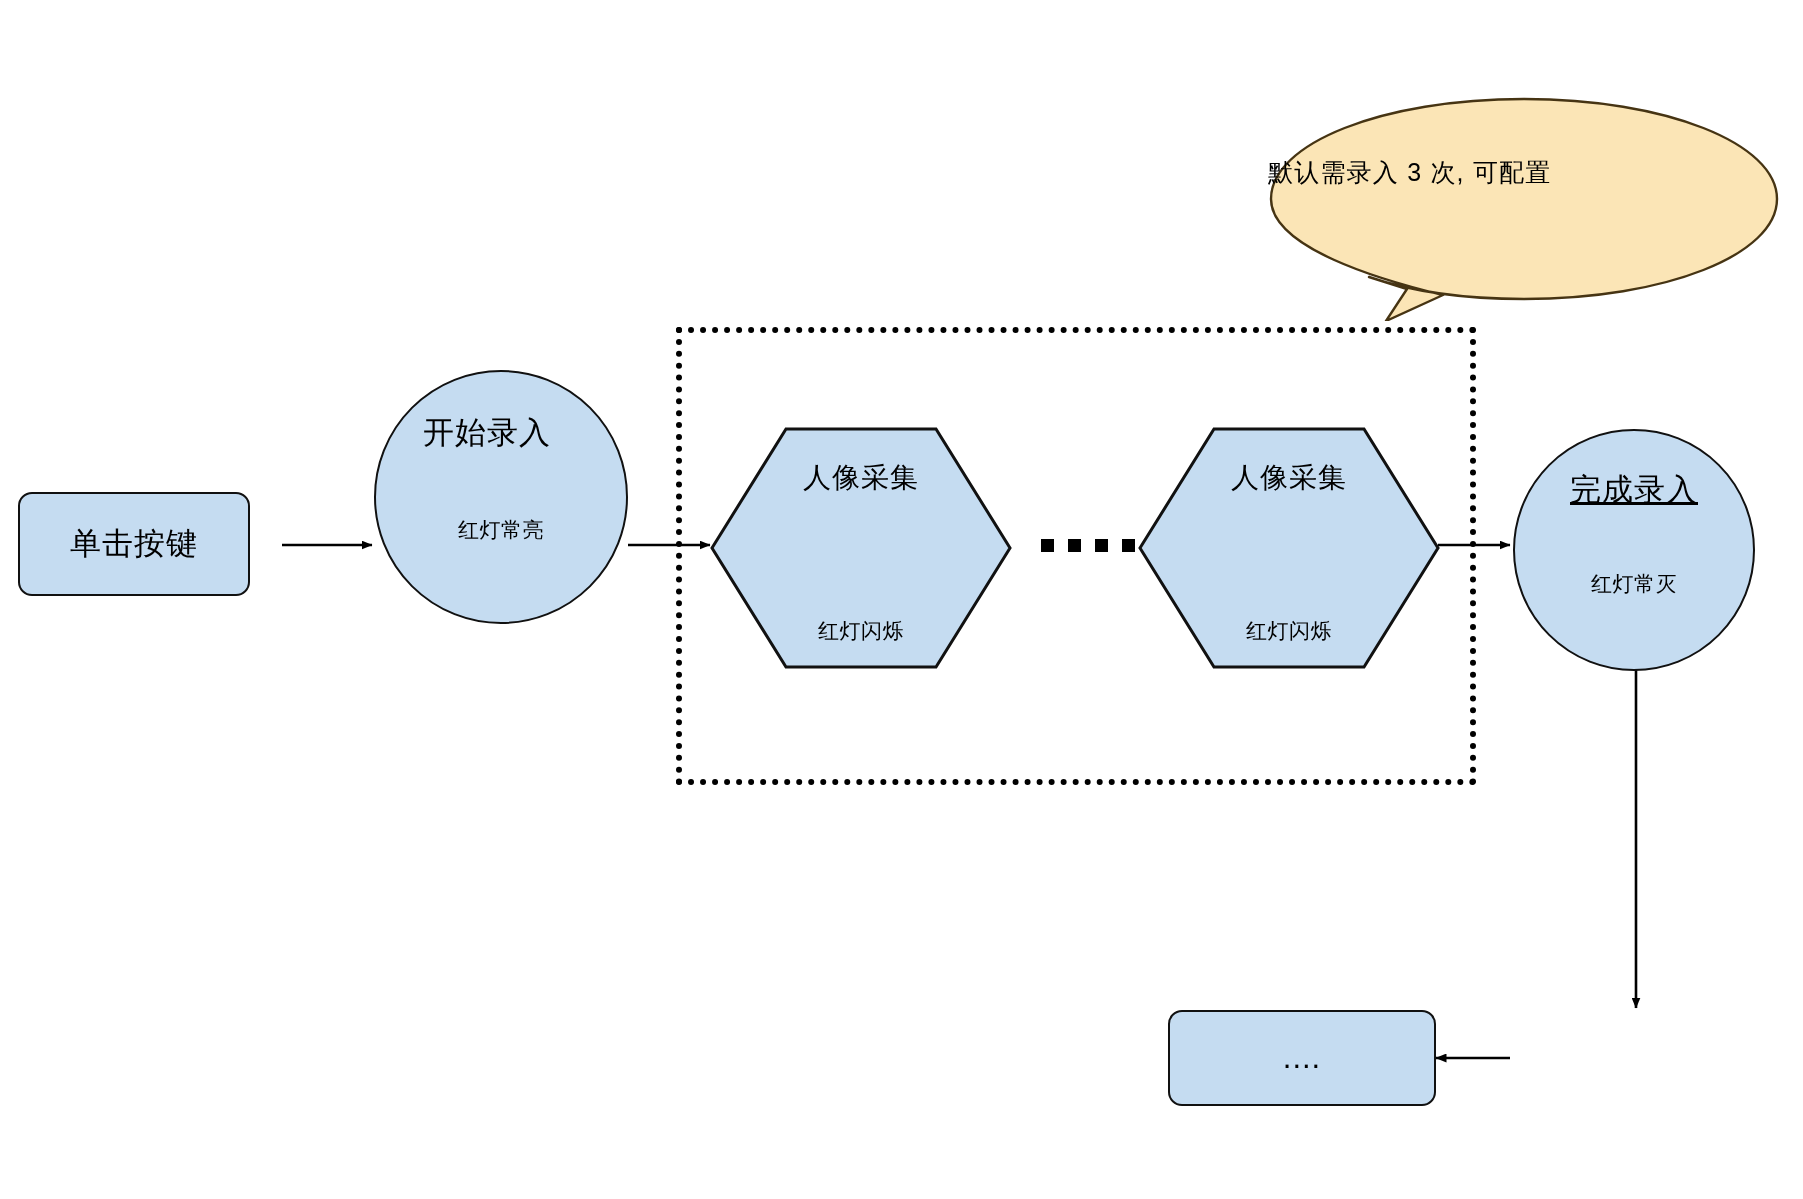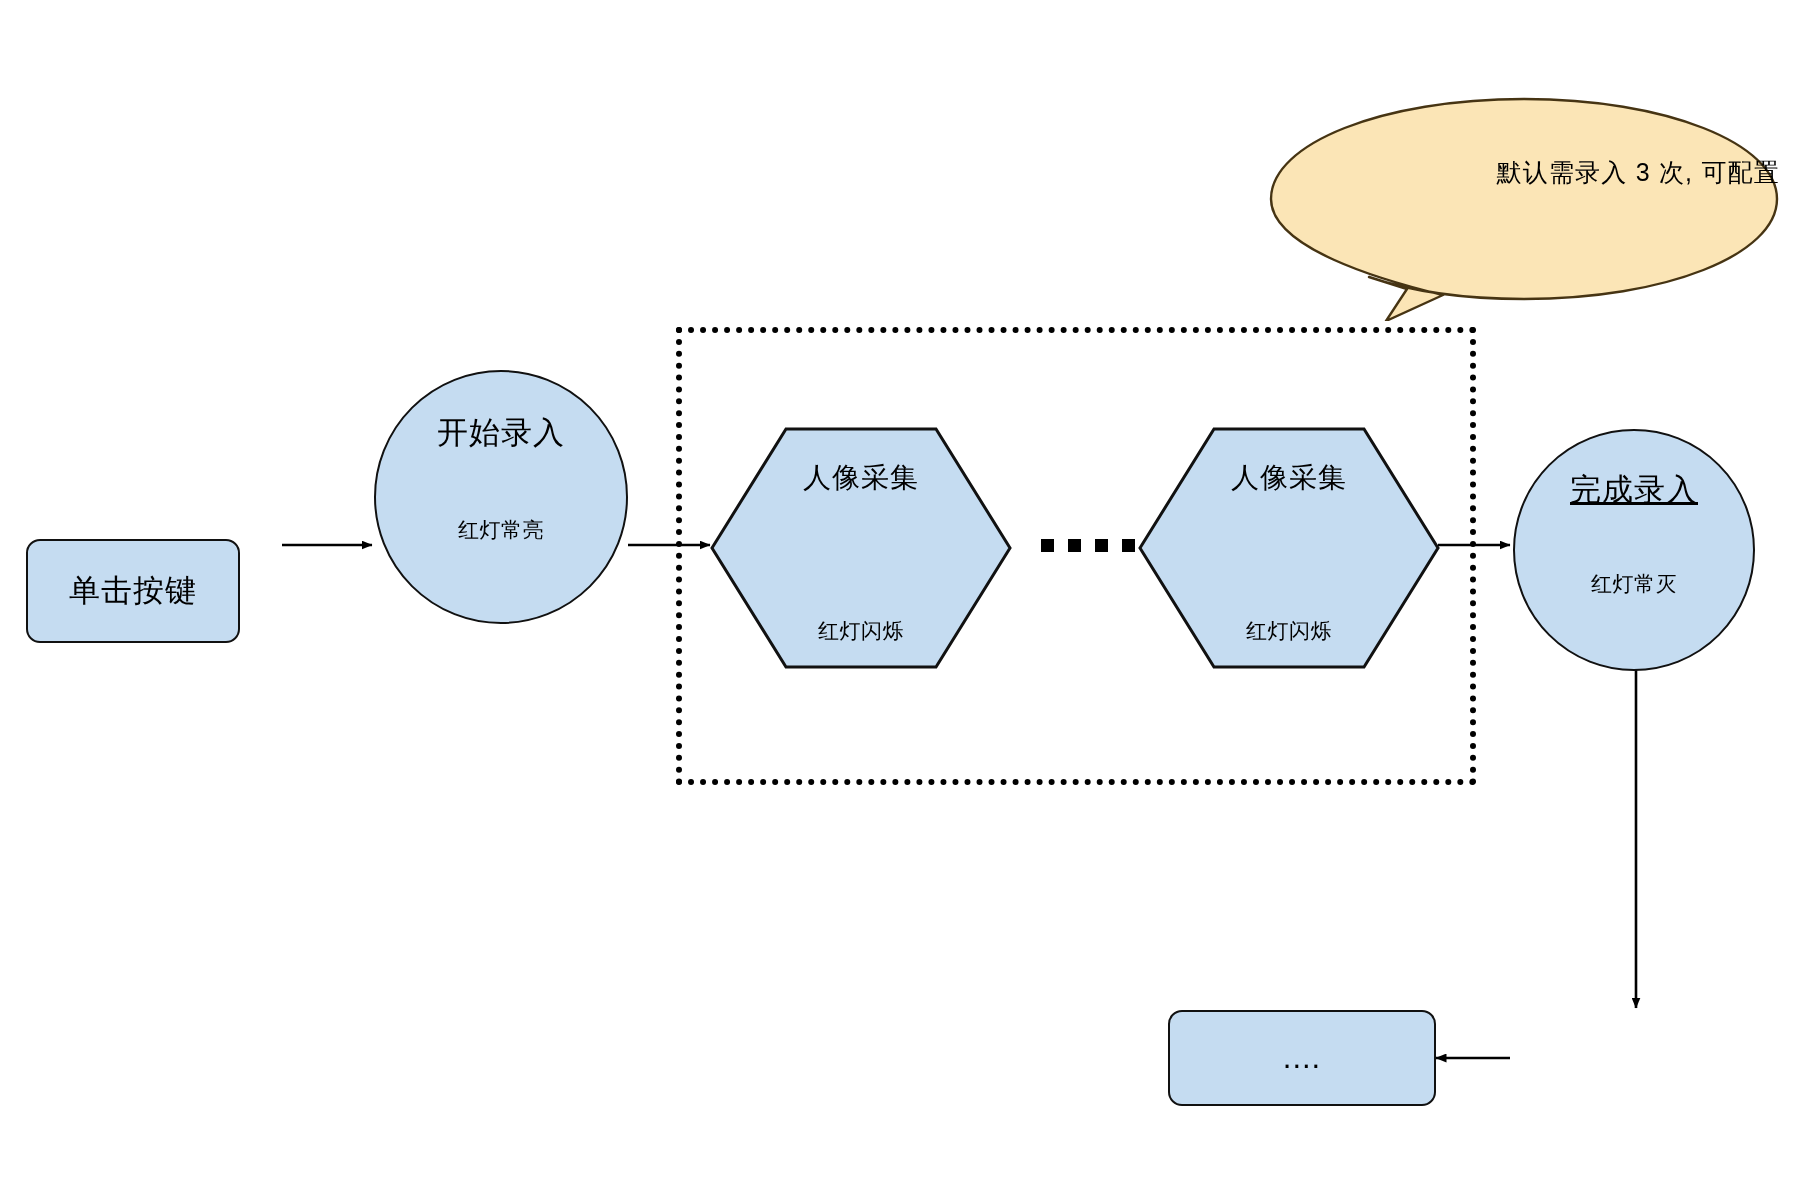--- a/index.html
+++ b/index.html
@@ -61,21 +61,21 @@
   
   .dotrow{position:absolute;display:flex;align-items:center;}
   .dotrow i{display:block;width:13px;height:13px;background:#000;margin-right:14px;}
   .dotrow i:last-child{margin-right:0;}
 
   
   .bubble{position:absolute;}
   .bubble svg{display:block;}
   .bubble .bubble-text{
     position:absolute;left:0;right:0;top:60px;
-    text-align:right;color:#000;
+    text-align:left;color:#000;
   }
 
   
   .ellipsis-label{font-size:27px;letter-spacing:5px;color:#000;}
 </style>
 </head>
 <body>
 
 <div id="canvas">
 
@@ -92,26 +92,26 @@
 
     <line x1="1438" y1="545" x2="1510" y2="545" stroke="#000000" stroke-width="2.6" marker-end="url(#arrowhead)"></line>
 
     <line x1="1636" y1="668" x2="1636" y2="1008" stroke="#000000" stroke-width="2.6" marker-end="url(#arrowhead)"></line>
 
     <line x1="1510" y1="1058" x2="1436" y2="1058" stroke="#000000" stroke-width="2.6" marker-end="url(#arrowhead)"></line>
   </svg>
 
   <div class="dotted-box" style="left:676px;top:327px;width:800px;height:458px;"></div>
 
-  <div class="rbox" style="left:26px;top:492px;width:214px;height:104px;margin-top:47px;">
+  <div class="rbox" style="left:18px;top:492px;width:232px;height:104px;">
     <span>单击按键</span>
   </div>
 
   <div class="circ" style="left:374px;top:370px;width:254px;height:254px;"></div>
-  <div class="node-label title-lg" style="left:374px;top:415px;width:254px;">开始录入</div>
+  <div class="node-label title-lg" style="left:360px;top:415px;width:254px;">开始录入</div>
   <div class="node-label sub-sm" style="left:374px;top:518px;width:254px;">红灯常亮</div>
 
   <div class="hexwrap" style="left:710px;top:427px;">
     <svg width="302" height="242" viewBox="0 0 302 242">
       <polygon points="76,2 226,2 300,121 226,240 76,240 2,121" fill="#c5dcf1" stroke="#111111" stroke-width="3"></polygon>
     </svg>
   </div>
   <div class="node-label title-md" style="left:710px;top:462px;width:302px;">人像采集</div>
   <div class="node-label sub-sm" style="left:710px;top:619px;width:302px;">红灯闪烁</div>
 

